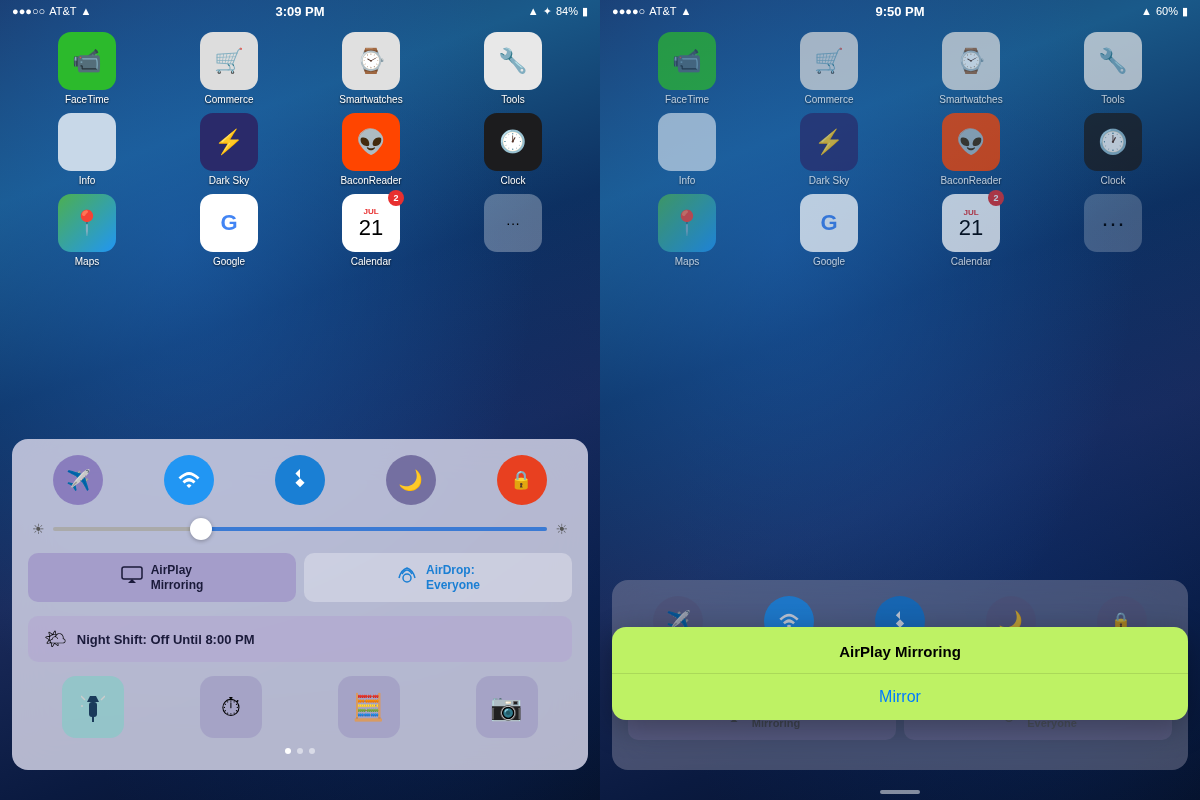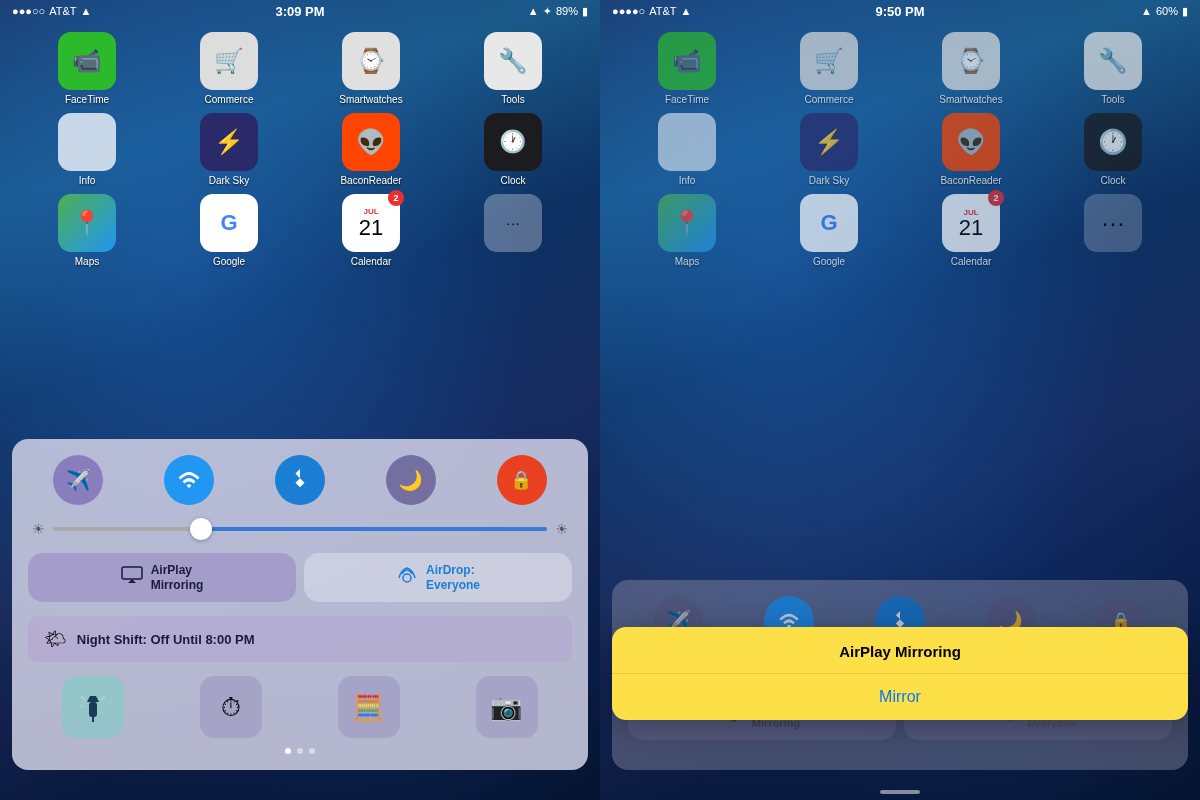--- a/index.html
+++ b/index.html
@@ -169,21 +169,21 @@
 
     .cc-buttons-row {
       display: flex;
       gap: 8px;
       margin-bottom: 14px;
     }
 
     .cc-action-btn {
       flex: 1;
       background: rgba(180,170,210,0.7);
-      border-radius: 15px;
+      border-radius: 10px;
       padding: 10px 12px;
       display: flex;
       align-items: center;
       justify-content: center;
       gap: 8px;
       cursor: pointer;
     }
     .cc-action-btn.active { background: rgba(160,150,200,0.8); }
 
     .cc-action-icon { font-size: 18px; }
@@ -228,21 +228,21 @@
     }
     .dot { width: 6px; height: 6px; border-radius: 50%; background: rgba(255,255,255,0.5); }
     .dot.active { background: #fff; }
 
     
     .airplay-modal {
       position: absolute;
       bottom: 80px;
       left: 12px;
       right: 12px;
-      background: #fde047;
+      background: #bef264;
       border-radius: 14px;
       z-index: 30;
       overflow: hidden;
       box-shadow: 0 8px 30px rgba(0,0,0,0.3);
     }
 
     .airplay-modal-header {
       text-align: center;
       padding: 16px 20px 10px;
       border-bottom: 1px solid rgba(0,0,0,0.1);
@@ -320,21 +320,21 @@
   <div class="status-bar">
     <div class="status-left">
       <span>●●●○○</span>
       <span>AT&amp;T</span>
       <span>▲</span>
     </div>
     <div class="status-center">3:09 PM</div>
     <div class="status-right">
       <span>▲</span>
       <span>✦</span>
-      <span>89%</span>
+      <span>84%</span>
       <span>▮</span>
     </div>
   </div>
 
   <div class="app-grid">
     <div class="app-item">
       <div class="app-icon facetime">📹</div>
       <span class="app-label">FaceTime</span>
     </div>
     <div class="app-item">

